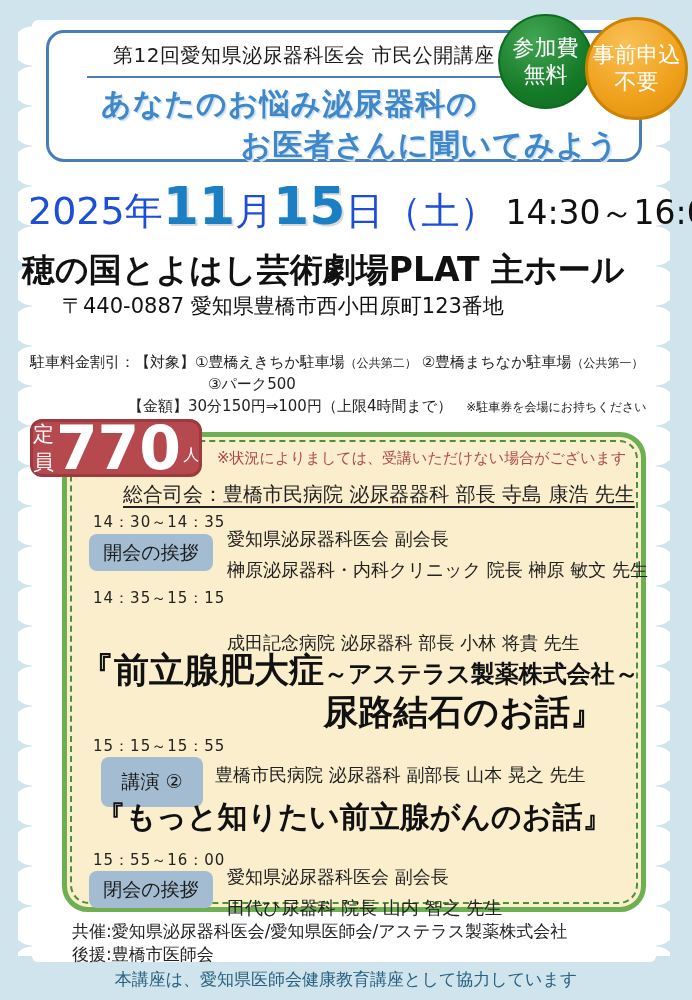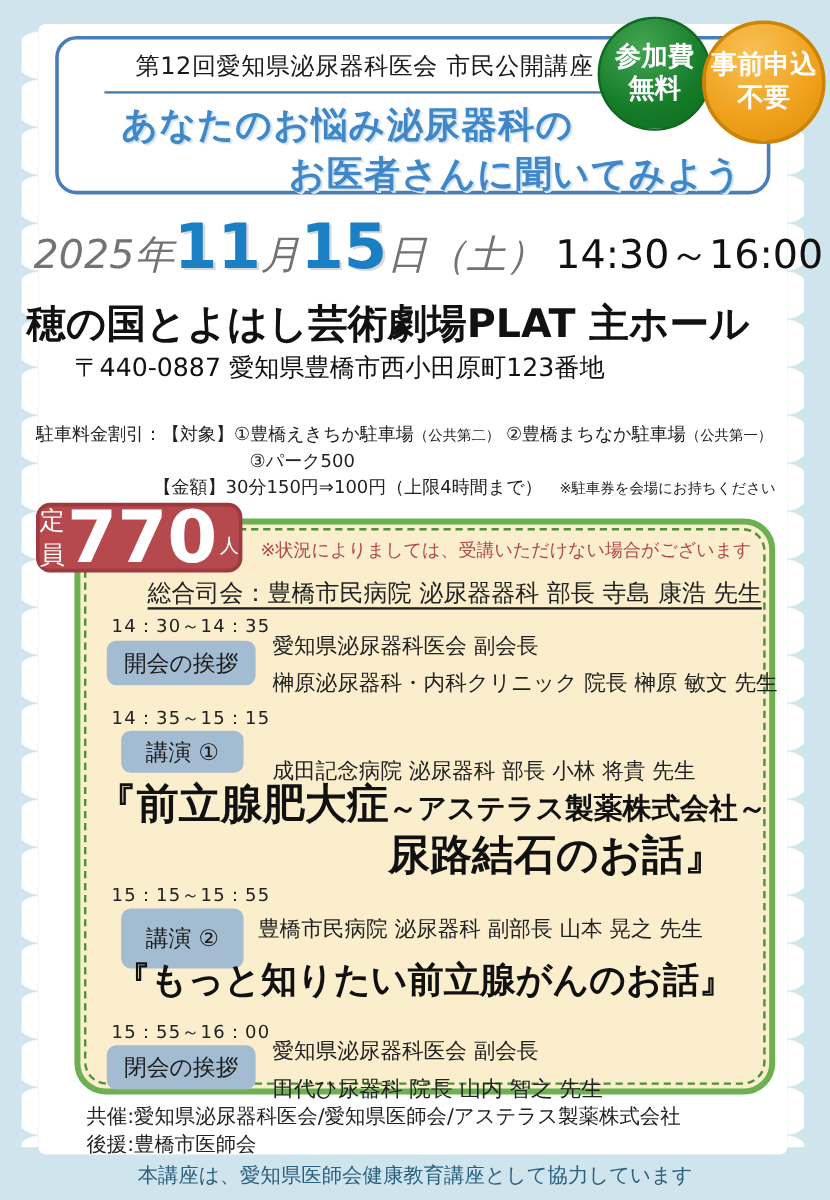--- a/index.html
+++ b/index.html
@@ -35,36 +35,36 @@
   }
   .title-l1, .title-l2 {
     font-weight:bold; color:#3f87c9; font-size:30px; letter-spacing:1px;
     text-shadow:1px 1px 0 #c8ddf2, 2px 2px 0 #e2eef8;
   }
   .title-l1 { padding:6px 0 0 14px; }
   .title-l2 { text-align:right; padding:0 20px 0 0; }
   
   .circle {
     position:absolute; border-radius:50%; display:flex; flex-direction:column;
-    align-items:center; justify-content:center; color:#fff; font-weight:bold;
+    align-items:center; justify-content:center; color:#fff; font-weight:normal;
     text-align:center; line-height:1.2;
   }
   .circle-green {
     left:498px; top:14px; width:95px; height:95px; z-index:3; font-size:22px;
     background:radial-gradient(circle at 38% 25%, #42a552, #157a28 62%, #0d6a20);
     border:2px solid #0d6a20;
   }
   .circle-orange {
     left:585px; top:17px; width:103px; height:103px; z-index:4; font-size:22px;
     background:radial-gradient(circle at 40% 25%, #f8c157, #f0a11d 58%, #de8e06);
     border:3px solid #cc8404;
   }
   
   .date-row { position:absolute; left:28px; top:180px; display:flex; align-items:baseline; z-index:1; white-space:nowrap; }
-  .date-black { font-size:33px; color:#737373;font-style:italic; }
+  .date-black { font-size:38px; color:#1d4ed8; }
   .date-num { font-size:52px; font-weight:bold; color:#1b7fc4; line-height:1; text-shadow:2px 2px 0 #d9d9d9; }
   .date-time { font-size:33px; color:#111; margin-left:8px; }
   .venue { position:absolute; left:22px; top:248px; font-size:33px; font-weight:bold; color:#111; white-space:nowrap; letter-spacing:0px; }
   .address { position:absolute; left:62px; top:292px; font-size:21px; color:#111; }
   .phone { position:absolute; left:58px; top:316px; font-size:23px; color:#111; }
   
   .parking { position:absolute; left:30px; top:352px; font-size:15px; color:#222; line-height:1.45; }
   .parking .small { font-size:12px; }
   .parking-l2 { margin-left:178px; }
   .parking-l3 { margin-left:98px; }
@@ -159,21 +159,20 @@
     <div class="moderator">総合司会：豊橋市民病院 泌尿器器科 部長 寺島 康浩 先生</div>
 
     <div class="p-time" style="left:26px; top:76px;">14：30～14：35</div>
     <div class="p-badge" style="left:22px; top:97px; width:124px; height:37px;">開会の挨拶</div>
     <div class="p-text" style="left:160px; top:86px;">
       <div>愛知県泌尿器科医会 副会長</div>
       <div>榊原泌尿器科・内科クリニック 院長 榊原 敏文 先生</div>
     </div>
 
     <div class="p-time" style="left:26px; top:152px;">14：35～15：15</div>
-    <div class="p-badge" style="left:34px; top:172px; width:102px; height:35px;">講演 ①</div>
     <div class="p-text" style="left:160px; top:190px;text-align:center;">成田記念病院 泌尿器科 部長 小林 将貴 先生</div>
 
     <div class="lec1-l1">
       <span class="lec1-main">『前立腺肥大症</span><span class="lec1-sub">～アステラス製薬株式会社～</span>
     </div>
     <div class="lec1-l2">尿路結石のお話』</div>
 
     <div class="p-time" style="left:26px; top:300px;">15：15～15：55</div>
     <div class="p-badge" style="left:34px; top:320px; width:102px; height:50px;">講演 ②</div>
     <div class="p-text" style="left:148px; top:322px;">豊橋市民病院 泌尿器科 副部長 山本 晃之 先生</div>

